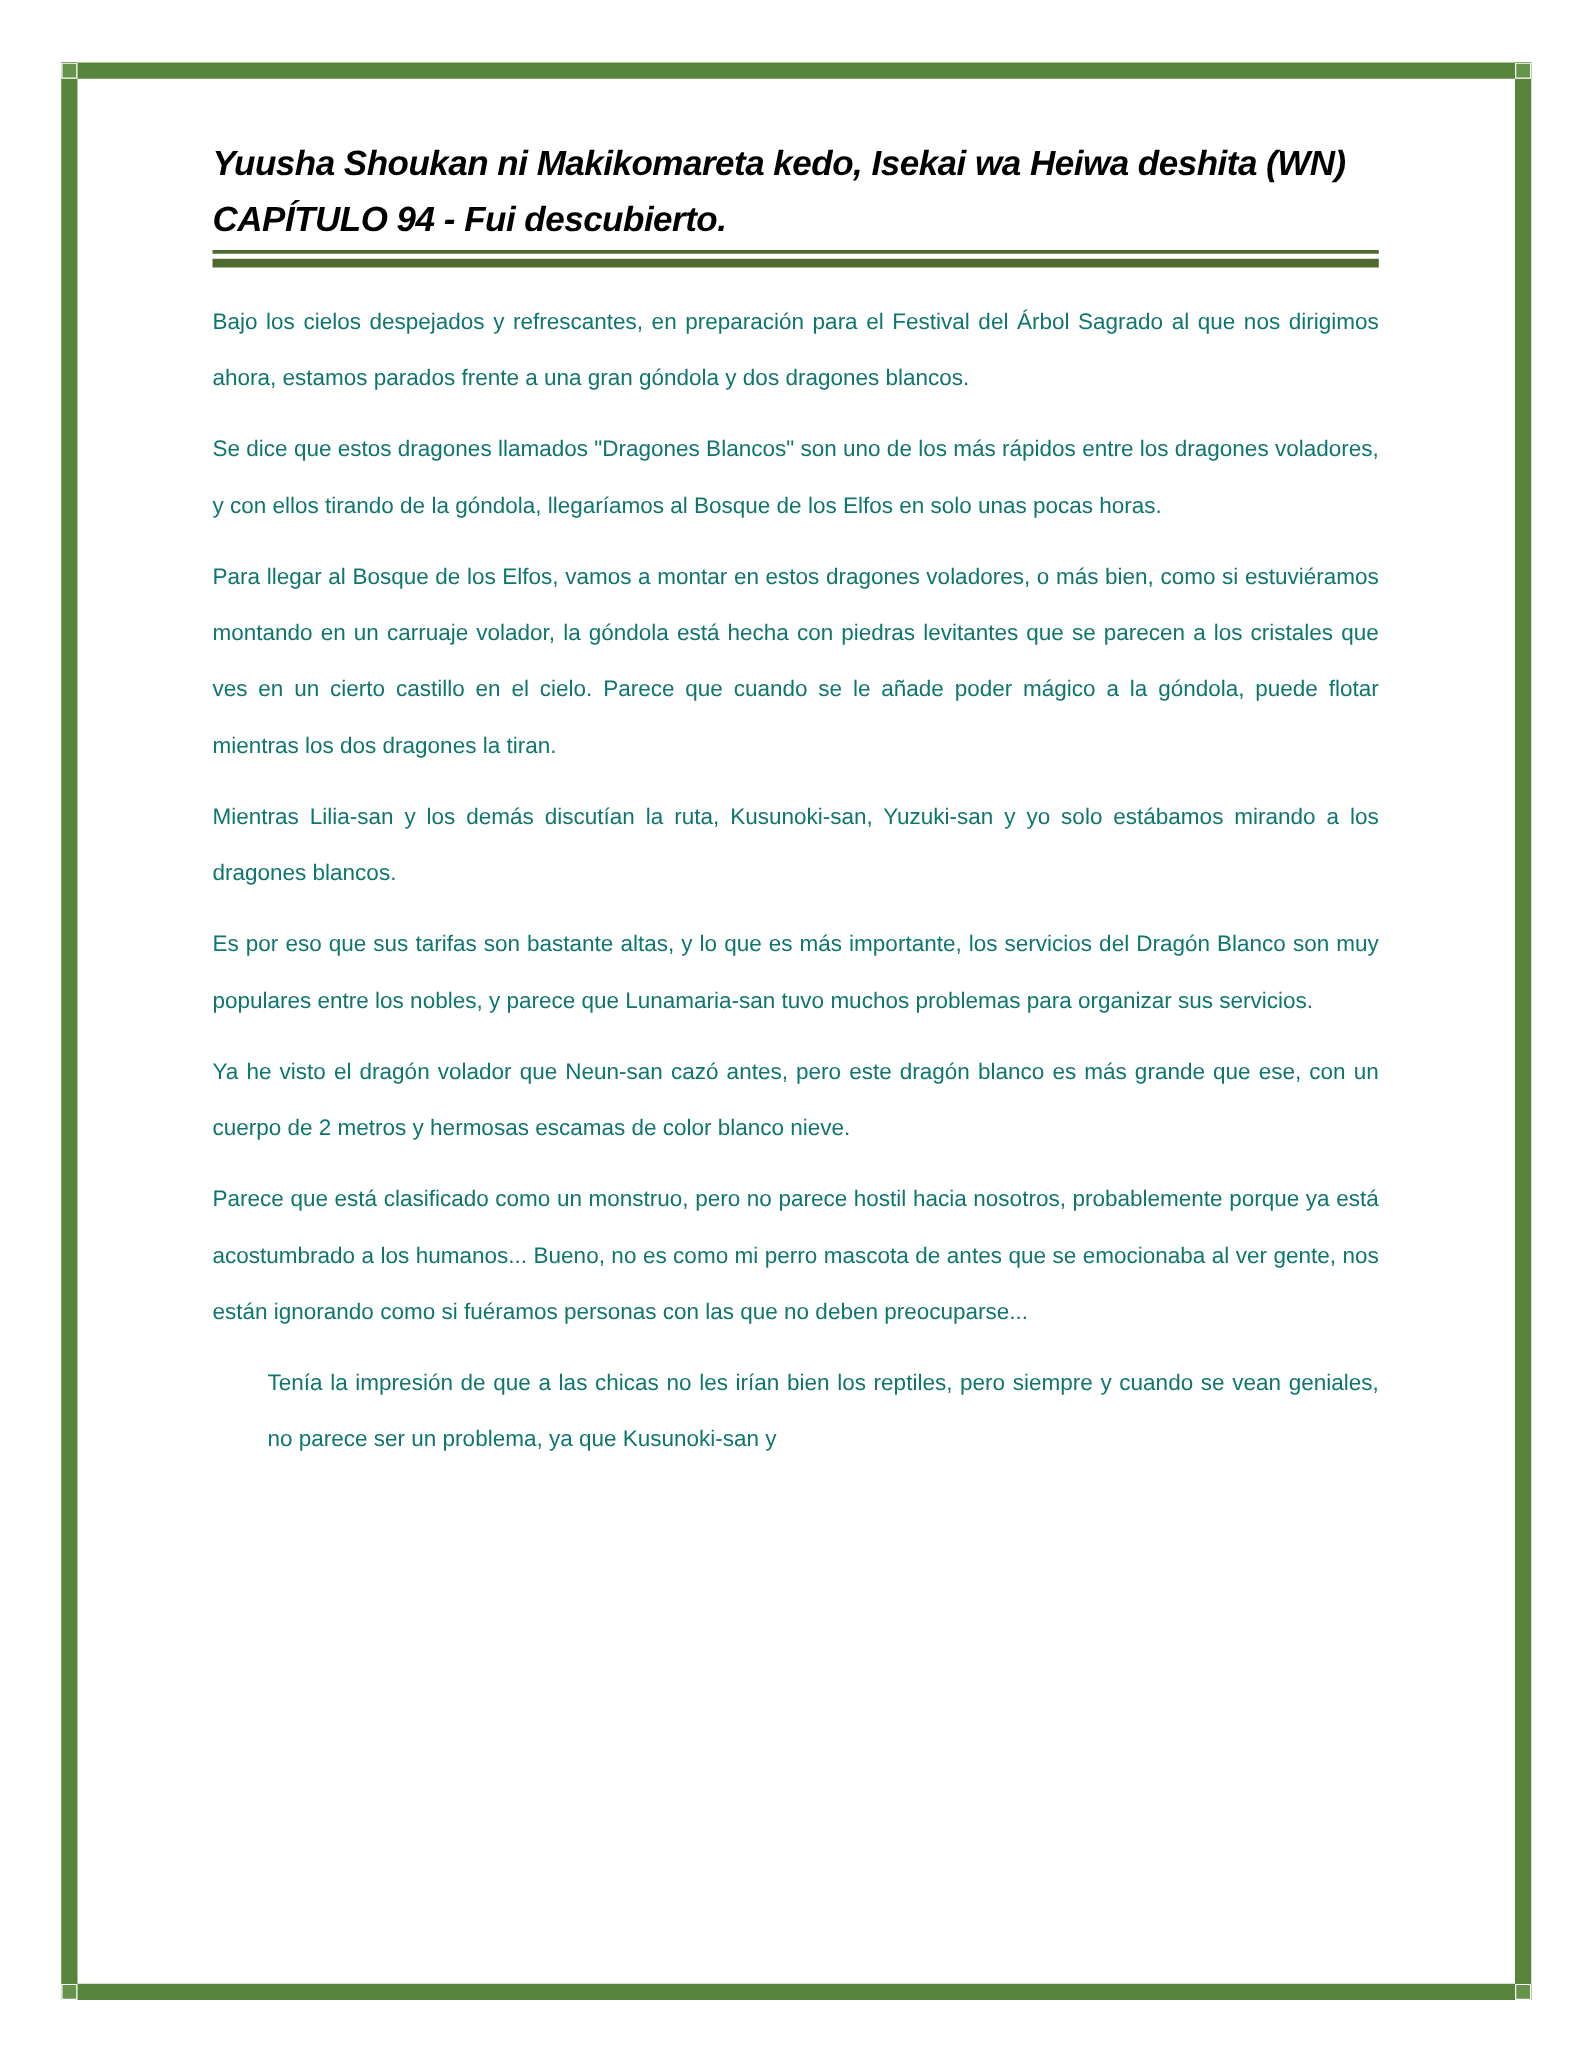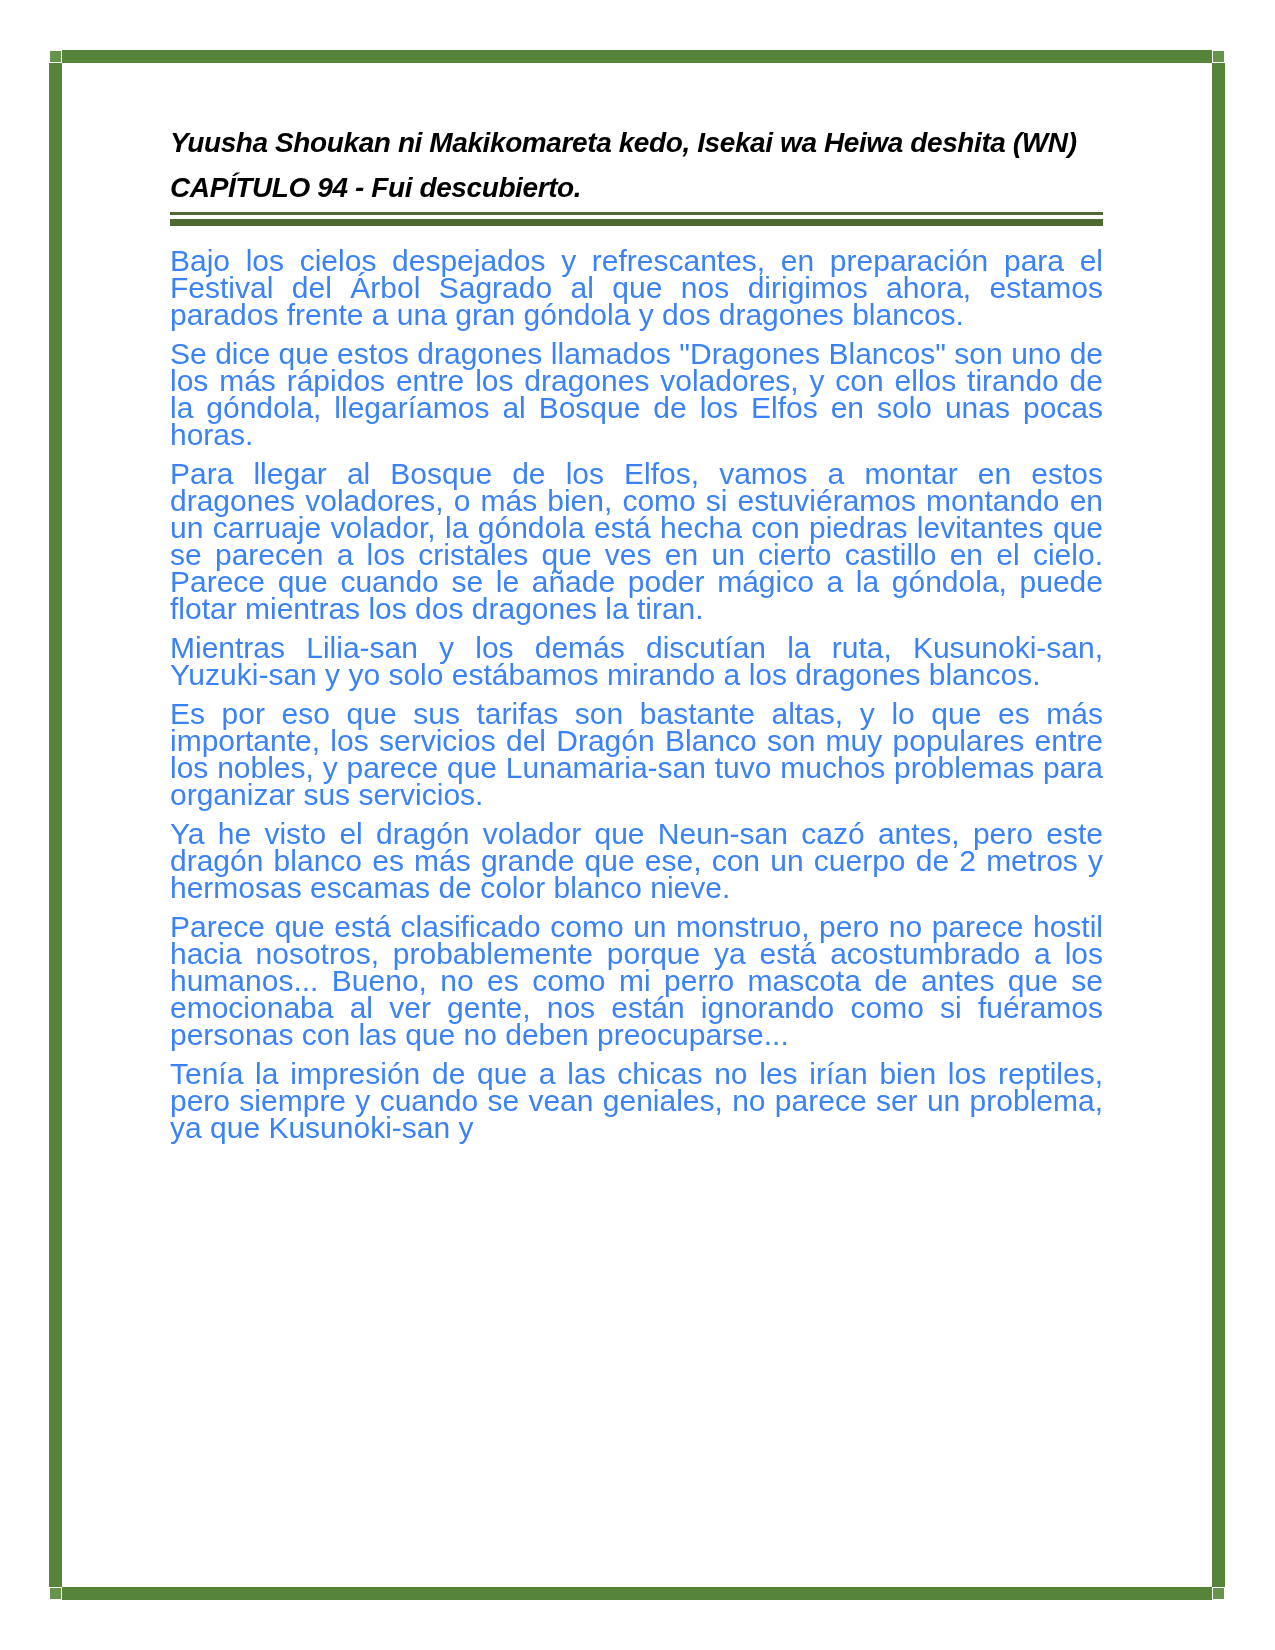--- a/index.html
+++ b/index.html
@@ -30,21 +30,21 @@
     box-shadow: 0 0 0 1px #ffffff inset;
   }
   .corner.tl { left: 49px;  top: 50px; }
   .corner.tr { left: 1212px; top: 50px; }
   .corner.bl { left: 49px;  top: 1587px; }
   .corner.br { left: 1212px; top: 1587px; }
 
   .content {
     position: absolute;
     left: 170px;
-    top: 12px;
+    top: 0;
     width: 933px;
   }
   .title-block {
     margin-top: 108px;
   }
   .title-line {
     font-weight: bold;
     font-style: italic;
     font-size: 28px;
     line-height: 45px;
@@ -55,27 +55,27 @@
     margin-top: 2px;
     width: 933px;
     height: 14px;
     border-top: 3px solid #4E6A31;
     border-bottom: 7px solid #4E6A31;
   }
   .body-text {
     margin-top: 21px;
   }
   .body-text p {
-    font-size: 30px;
-    line-height: 27px;
+    font-size: 18px;
+    line-height: 45px;
     text-align: justify;
     margin-bottom: 12px;
-    color: #3b82f6;
+    color: #0f766e;
   }
-  .body-text p:last-child { margin-bottom: 0; }
+  .body-text p:last-child { margin-bottom: 0; margin-left: 44px; }
 </style>
 </head>
 <body>
 
 <div class="page">
 
   <div class="border-frame"></div>
   <div class="corner tl"></div>
   <div class="corner tr"></div>
   <div class="corner bl"></div>

